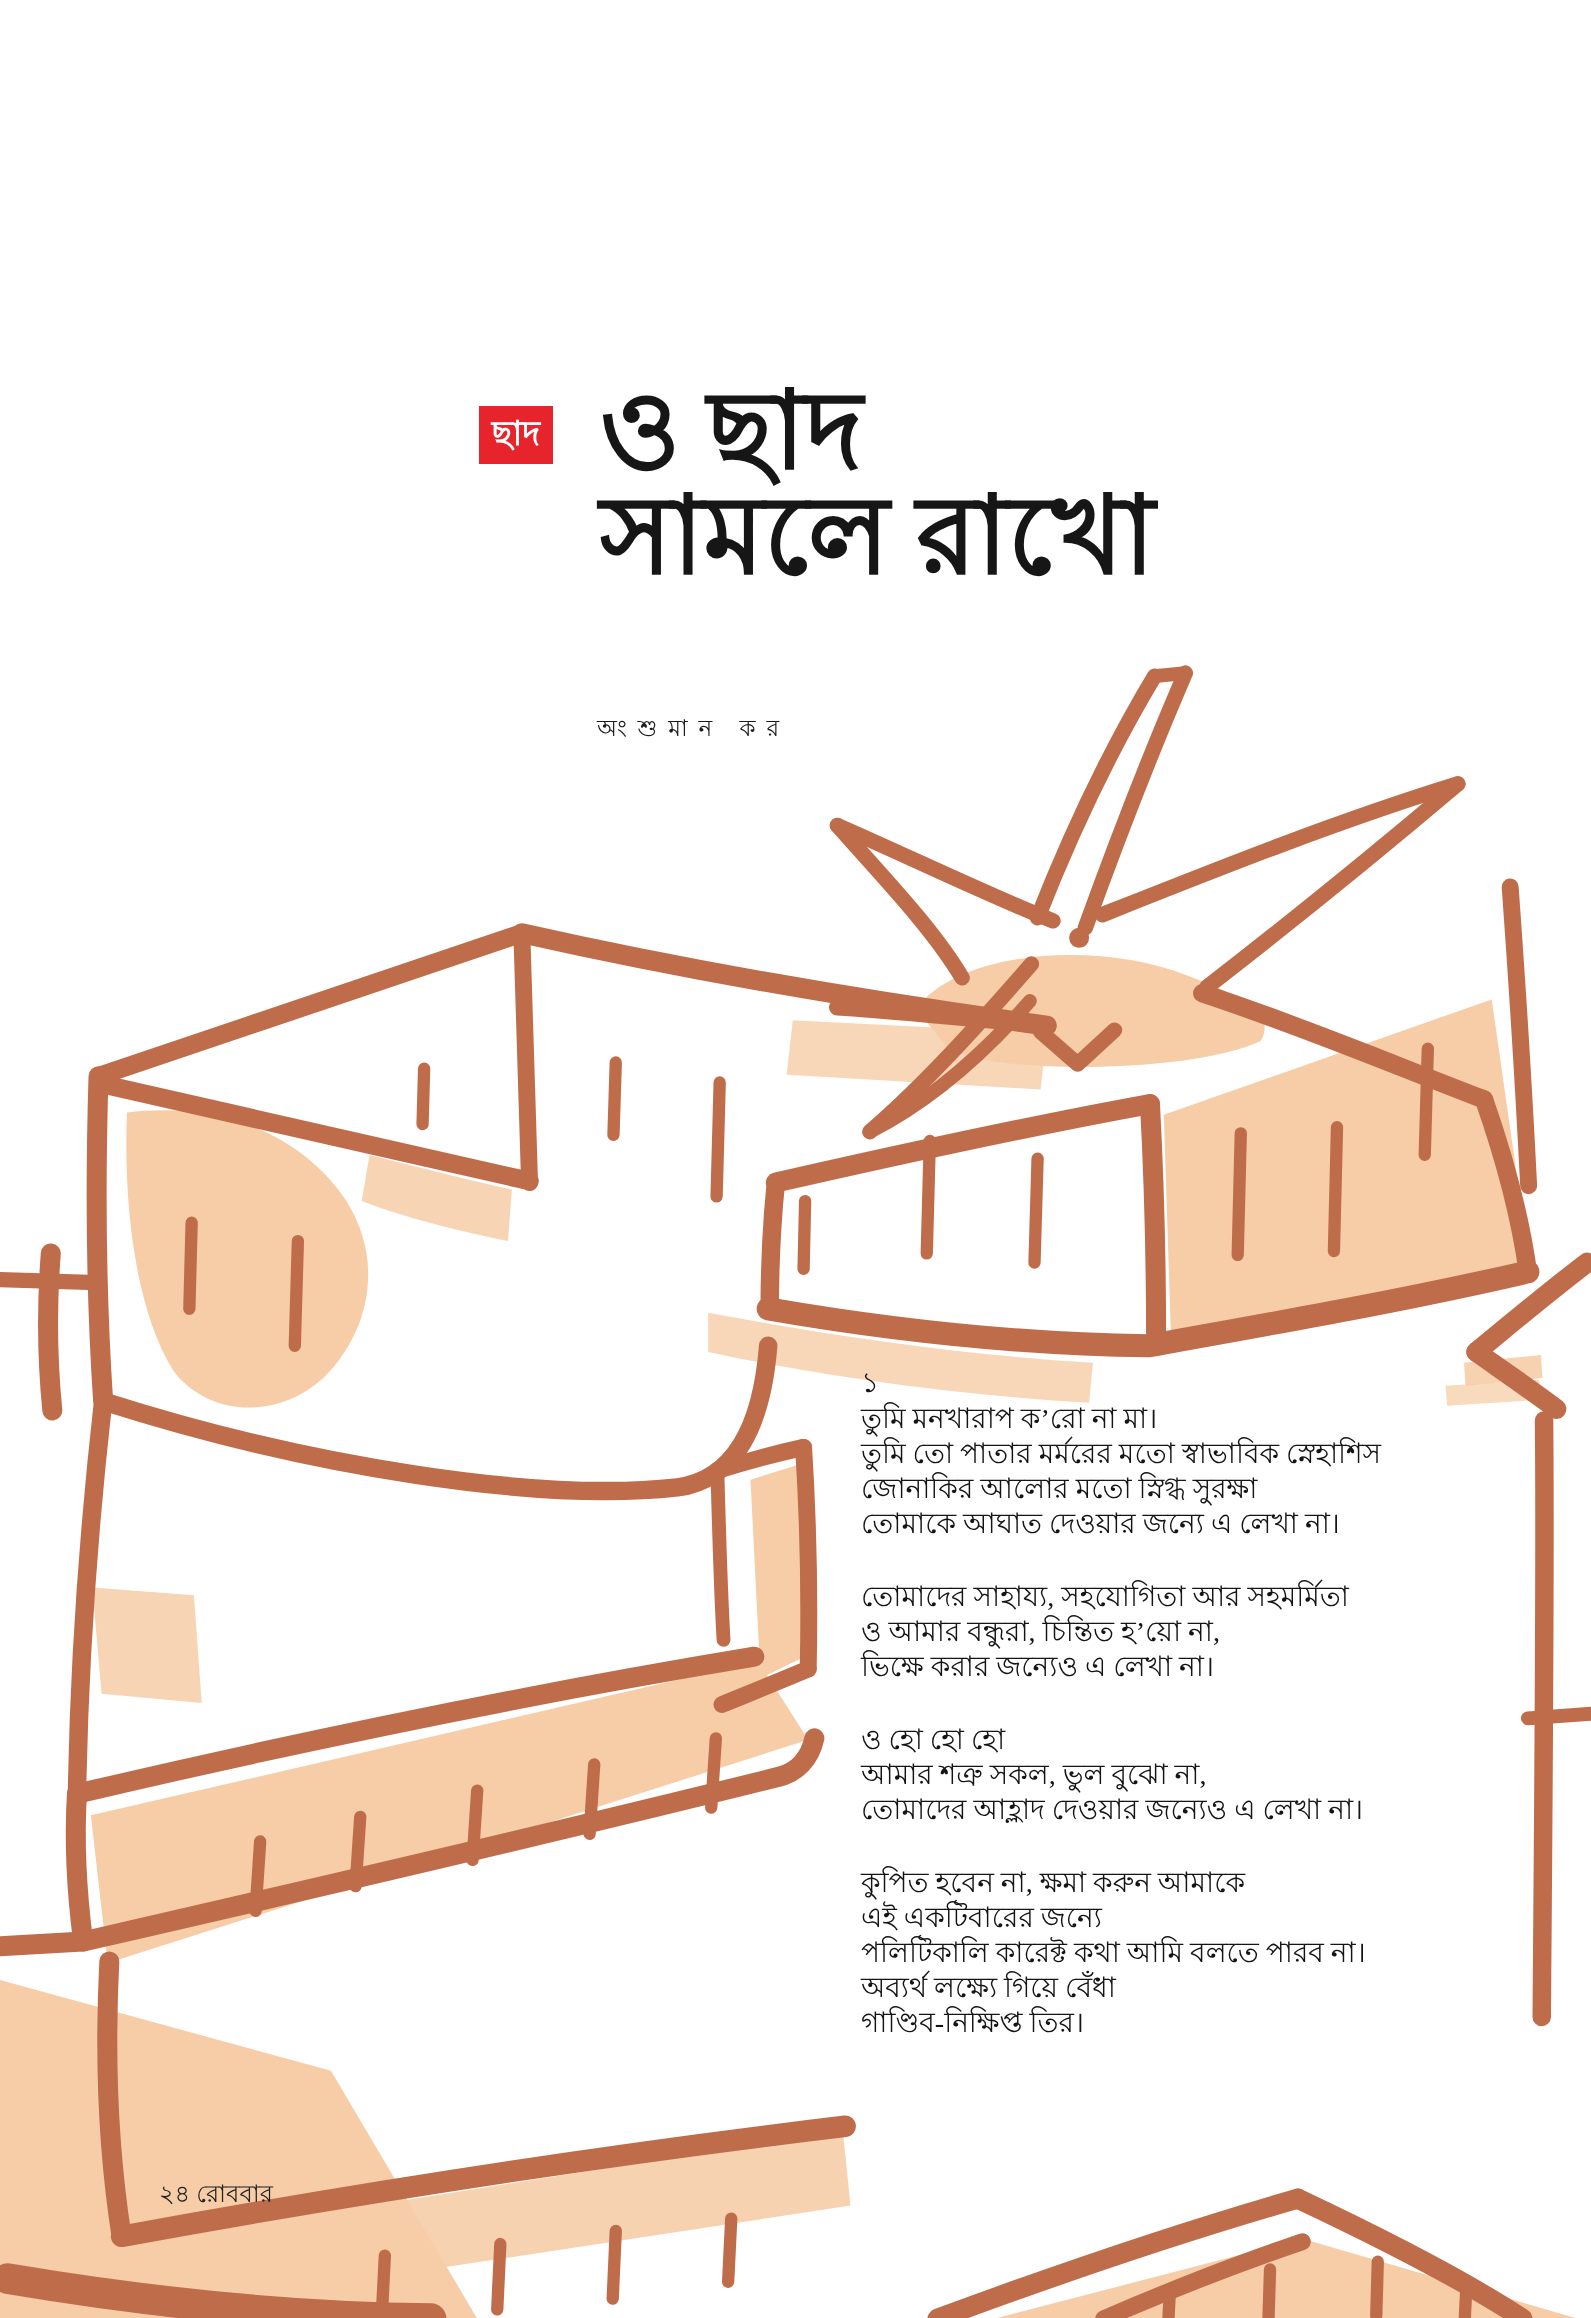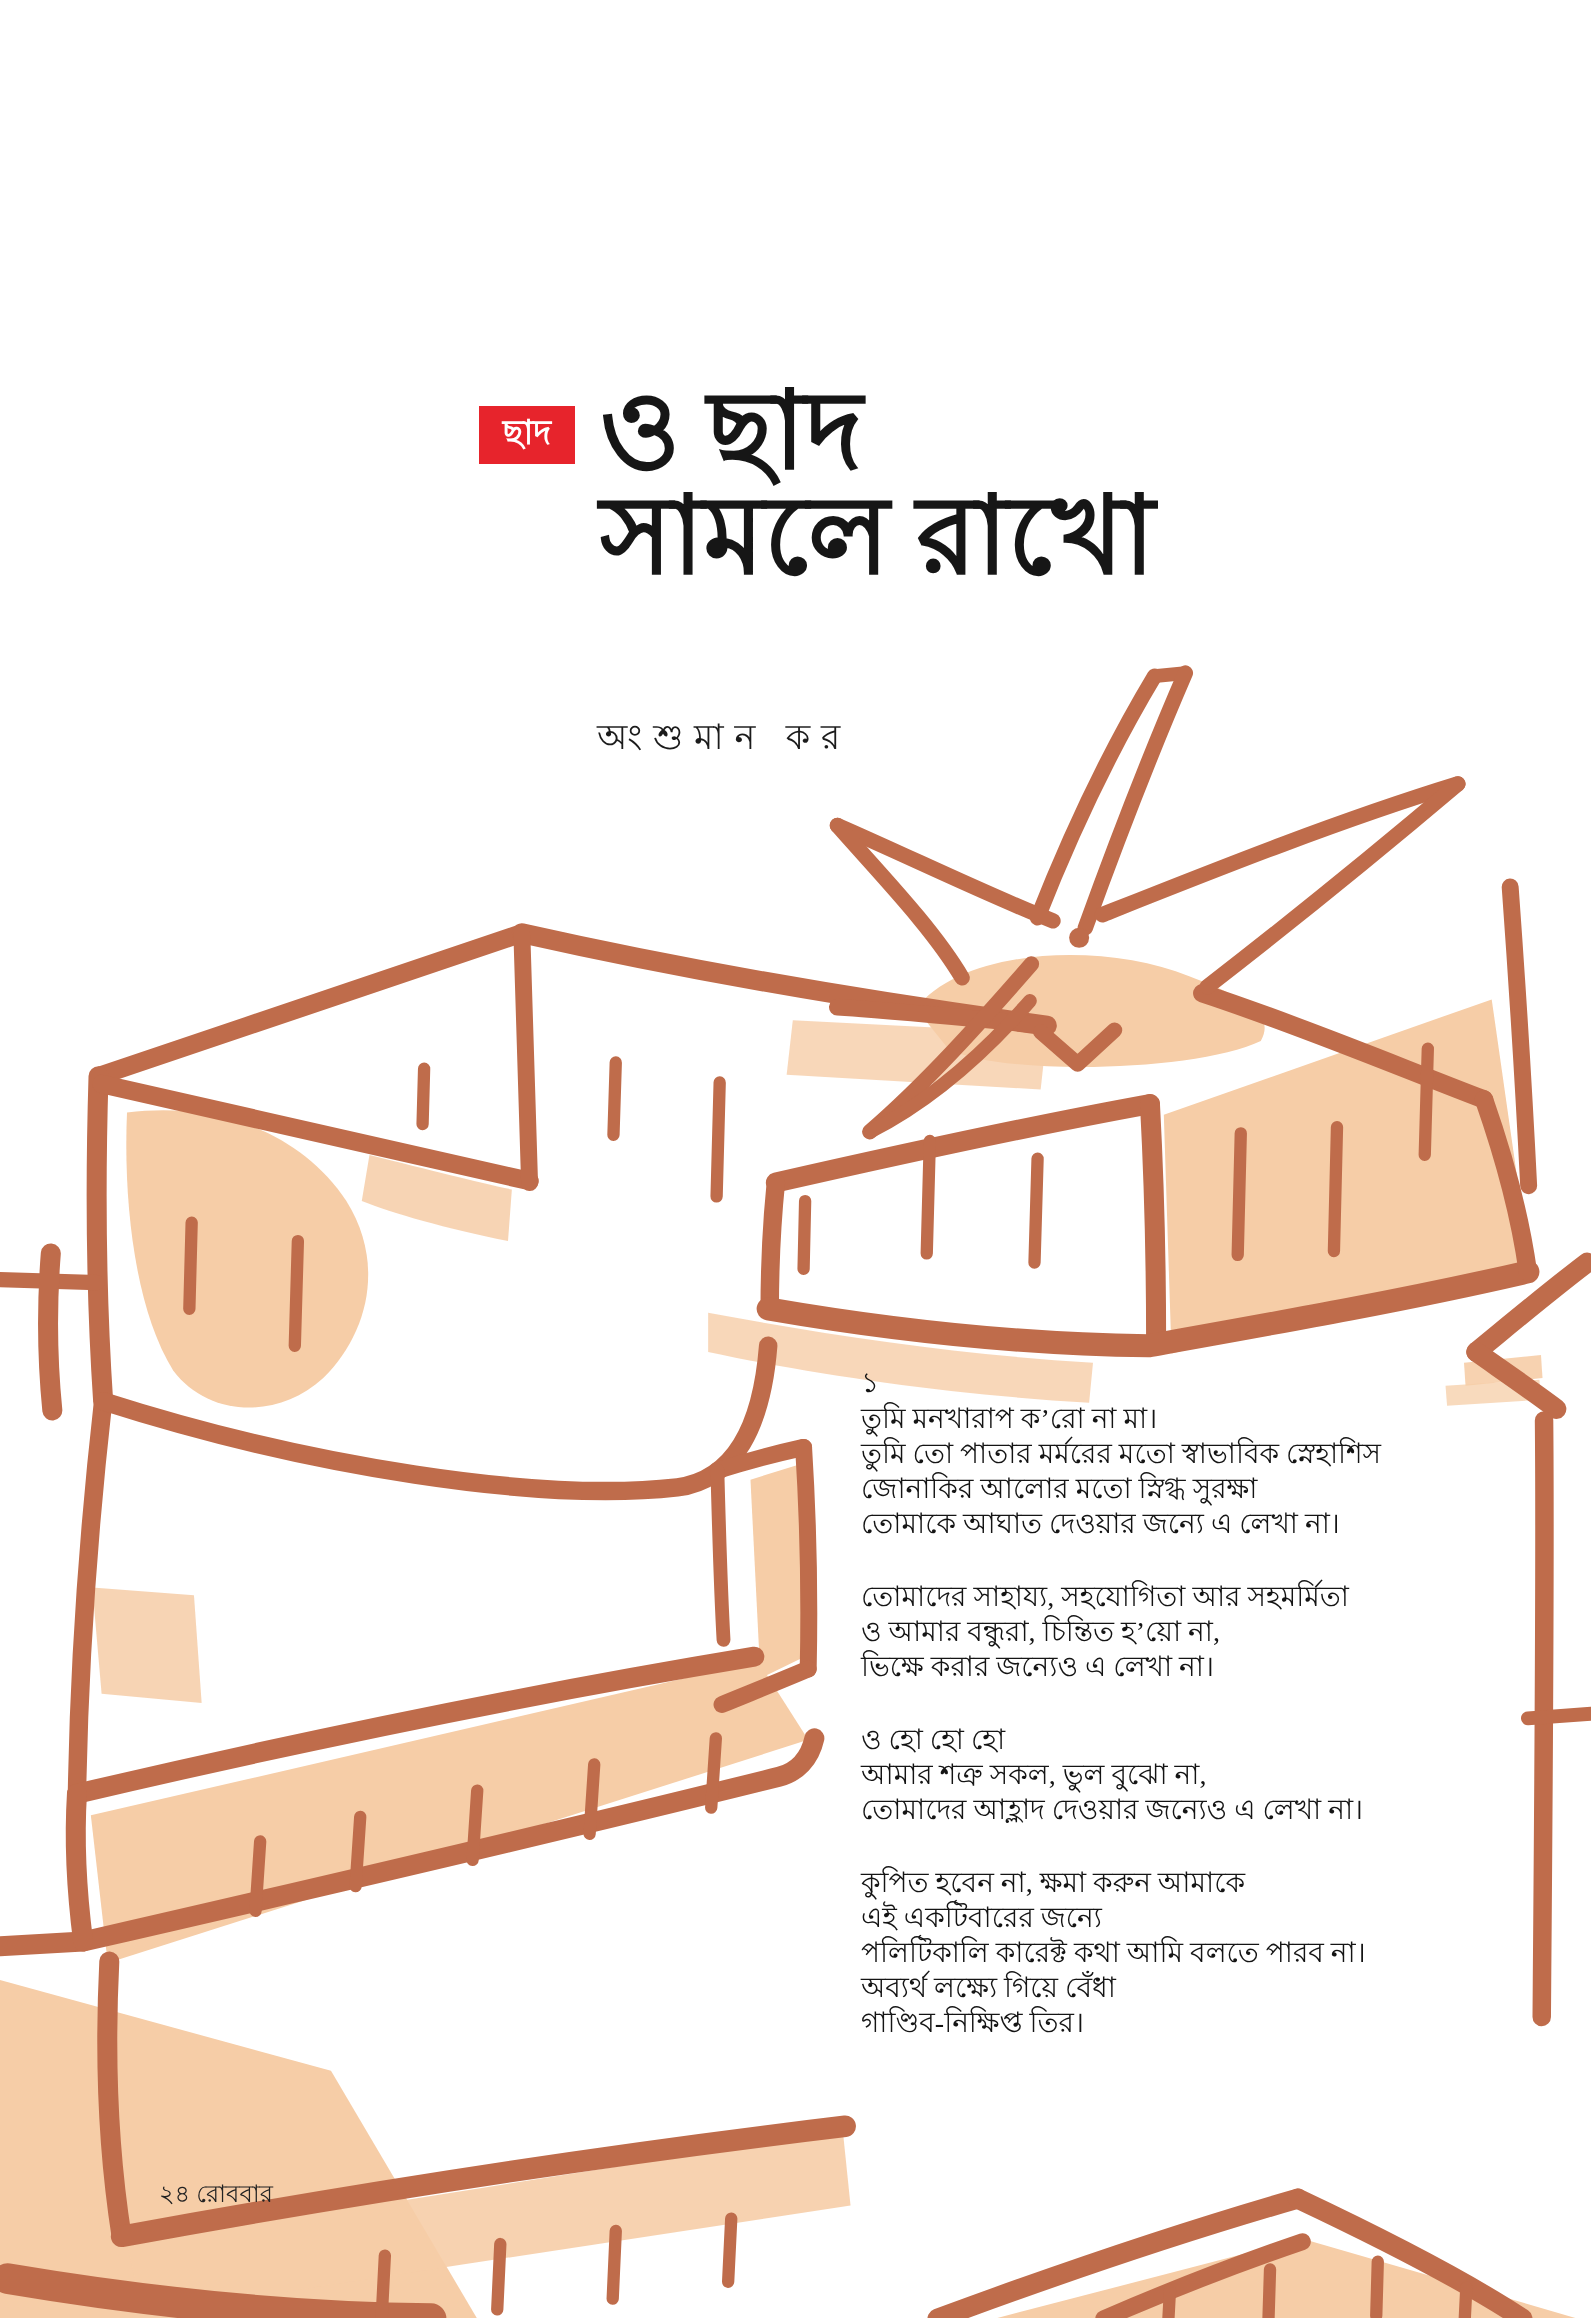--- a/index.html
+++ b/index.html
@@ -11,33 +11,33 @@
     overflow:hidden;
     font-family:"Liberation Serif", serif;
     color:#1b1b1b;
   }
   .illustration{position:absolute;left:0;top:0;width:1591px;height:2319px;z-index:0;}
   .wash{fill:#f6cda7;stroke:none;}
   .st{stroke:#bf6c4b;fill:none;stroke-linecap:round;stroke-linejoin:round;}
   .dot{fill:#bf6c4b;stroke:none;}
 
   .badge{
-    position:absolute;left:479px;top:406px;width:96px;height:58px;
+    position:absolute;left:479px;top:406px;width:74px;height:58px;
     background:#e7242c;color:#ffffff;
-    display:flex;align-items:flex-start;justify-content:center;
+    display:flex;align-items:center;justify-content:center;
     font-size:34px;font-weight:bold;z-index:2;
   }
   .title{
     position:absolute;left:600px;top:379px;z-index:2;
     font-size:109px;line-height:105px;font-weight:bold;
     color:#161616;white-space:nowrap;
   }
   .author{
     position:absolute;left:597px;top:710px;z-index:2;
-    font-size:35px;letter-spacing:10.8px;color:#1b1b1b;white-space:nowrap;
+    font-size:23px;letter-spacing:10.8px;color:#1b1b1b;white-space:nowrap;
   }
   .poem{
     position:absolute;left:861px;top:1364px;z-index:2;
     font-size:28px;line-height:35px;color:#141414;white-space:nowrap;
   }
   .poem .section-no{line-height:37px;}
   .stanza{margin:0 0 38px 0;}
   .stanza:last-child{margin-bottom:0;}
   .footer{
     position:absolute;left:159px;top:2175px;z-index:2;

